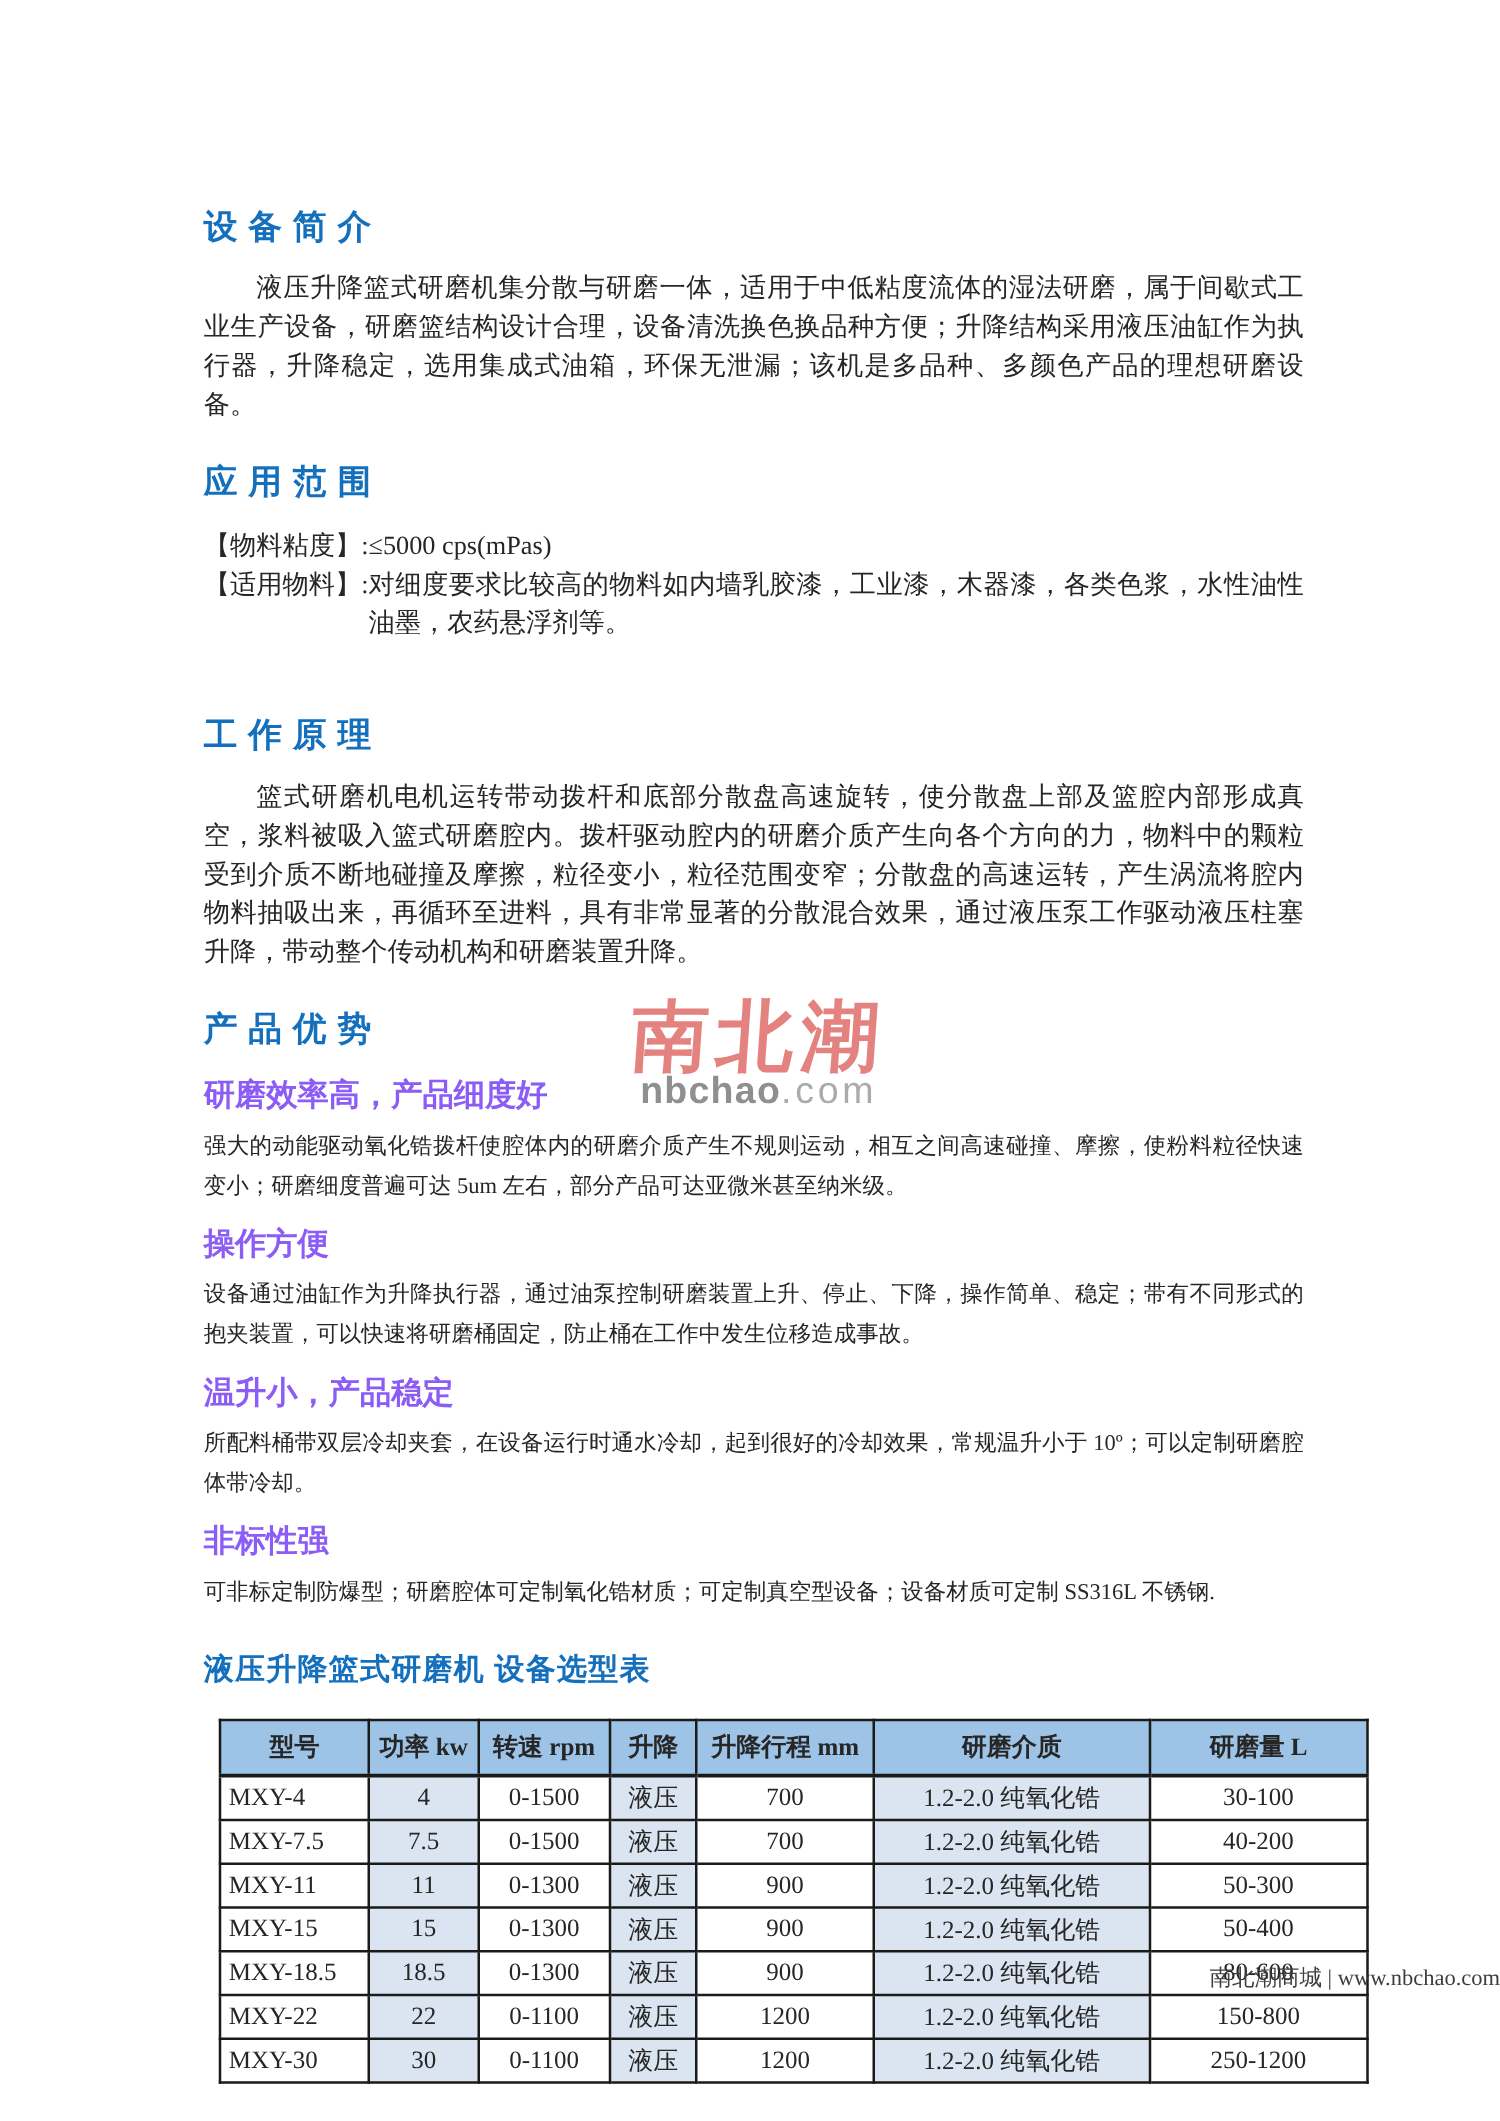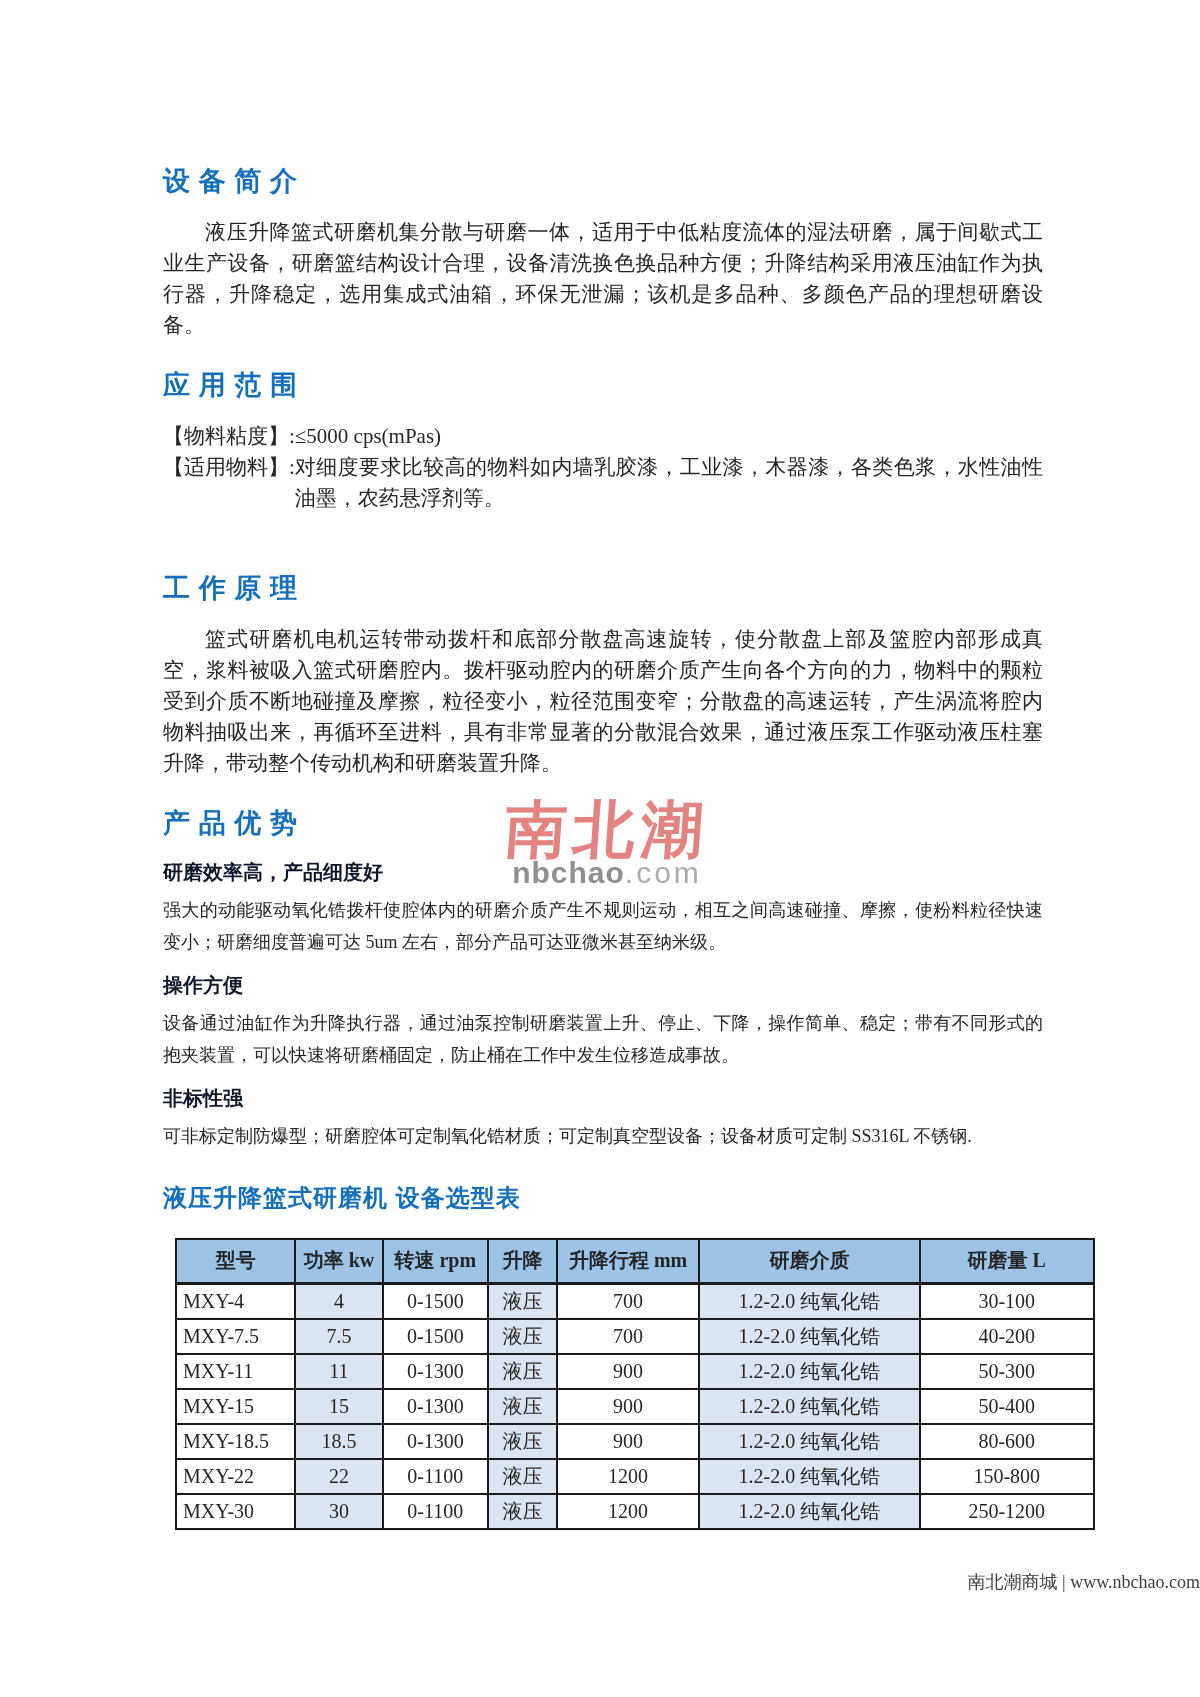--- a/index.html
+++ b/index.html
@@ -11,30 +11,30 @@
   }
   .page { padding: 163px 88px 0 163px; position: relative; }
 
   h2.sec-heading {
     font-family: "Liberation Sans", "DejaVu Sans", sans-serif;
     font-size: 27px; font-weight: bold; color: #1470bd;
     letter-spacing: 0.32em; margin-bottom: 18px;
   }
   .body-para {
     font-size: 21px; line-height: 31px; text-align: justify;
-    text-indent: 2em; margin-bottom: 26px; width: 880px;
+    text-indent: 2em; margin-bottom: 26px; width: 880px; font-family: Liberation Mono, monospace;
   }
   .kv-list { width: 880px; margin-bottom: 32px; }
   .kv-row { display: flex; font-size: 21px; line-height: 31px; }
   .kv-label { white-space: nowrap; flex: 0 0 auto; }
   .kv-value { flex: 1 1 auto; text-align: justify; }
 
   .subhead {
     font-family: Liberation Mono, monospace;
-    font-size: 20px; font-weight: bold; color: #0f172a;
+    font-size: 25px; font-weight: bold; color: #8b5cf6;
     margin: 14px 0 8px 0;
   }
   .adv-body {
     font-size: 18px; line-height: 32px; text-align: justify; width: 880px;
   }
   .gap-lg { height: 24px; }
 
   .table-title {
     font-family: "Liberation Sans", "DejaVu Sans", sans-serif;
     font-size: 24px; font-weight: bold; color: #1470bd;
@@ -104,20 +104,24 @@
 
   <h2 class="sec-heading">产品优势</h2>
 
   <div>
     <div class="subhead">研磨效率高，产品细度好</div>
     <p class="adv-body">强大的动能驱动氧化锆拨杆使腔体内的研磨介质产生不规则运动，相互之间高速碰撞、摩擦，使粉料粒径快速变小；研磨细度普遍可达 5um 左右，部分产品可达亚微米甚至纳米级。</p>
   </div>
   <div>
     <div class="subhead">操作方便</div>
     <p class="adv-body">设备通过油缸作为升降执行器，通过油泵控制研磨装置上升、停止、下降，操作简单、稳定；带有不同形式的抱夹装置，可以快速将研磨桶固定，防止桶在工作中发生位移造成事故。</p>
+  </div>
+  <div>
+    <div class="subhead">温升小，产品稳定</div>
+    <p class="adv-body">所配料桶带双层冷却夹套，在设备运行时通水冷却，起到很好的冷却效果，常规温升小于 10º；可以定制研磨腔体带冷却。</p>
   </div>
   <div>
     <div class="subhead">非标性强</div>
     <p class="adv-body">可非标定制防爆型；研磨腔体可定制氧化锆材质；可定制真空型设备；设备材质可定制 SS316L 不锈钢.</p>
   </div>
 
   <div class="table-title">液压升降篮式研磨机 设备选型表</div>
 
   <table class="spec">
     <colgroup>

